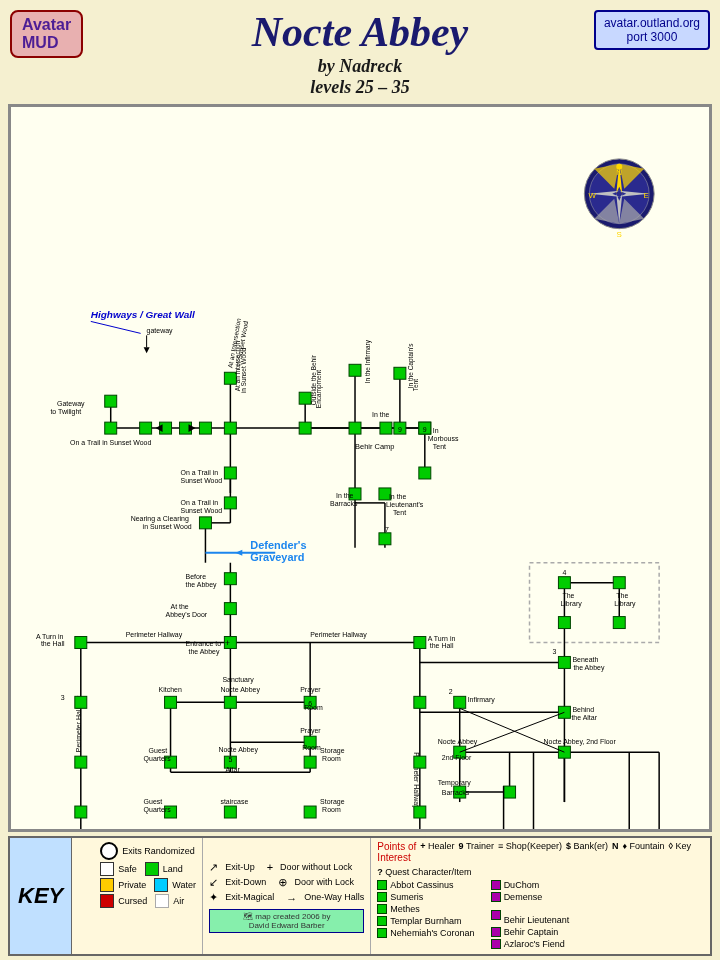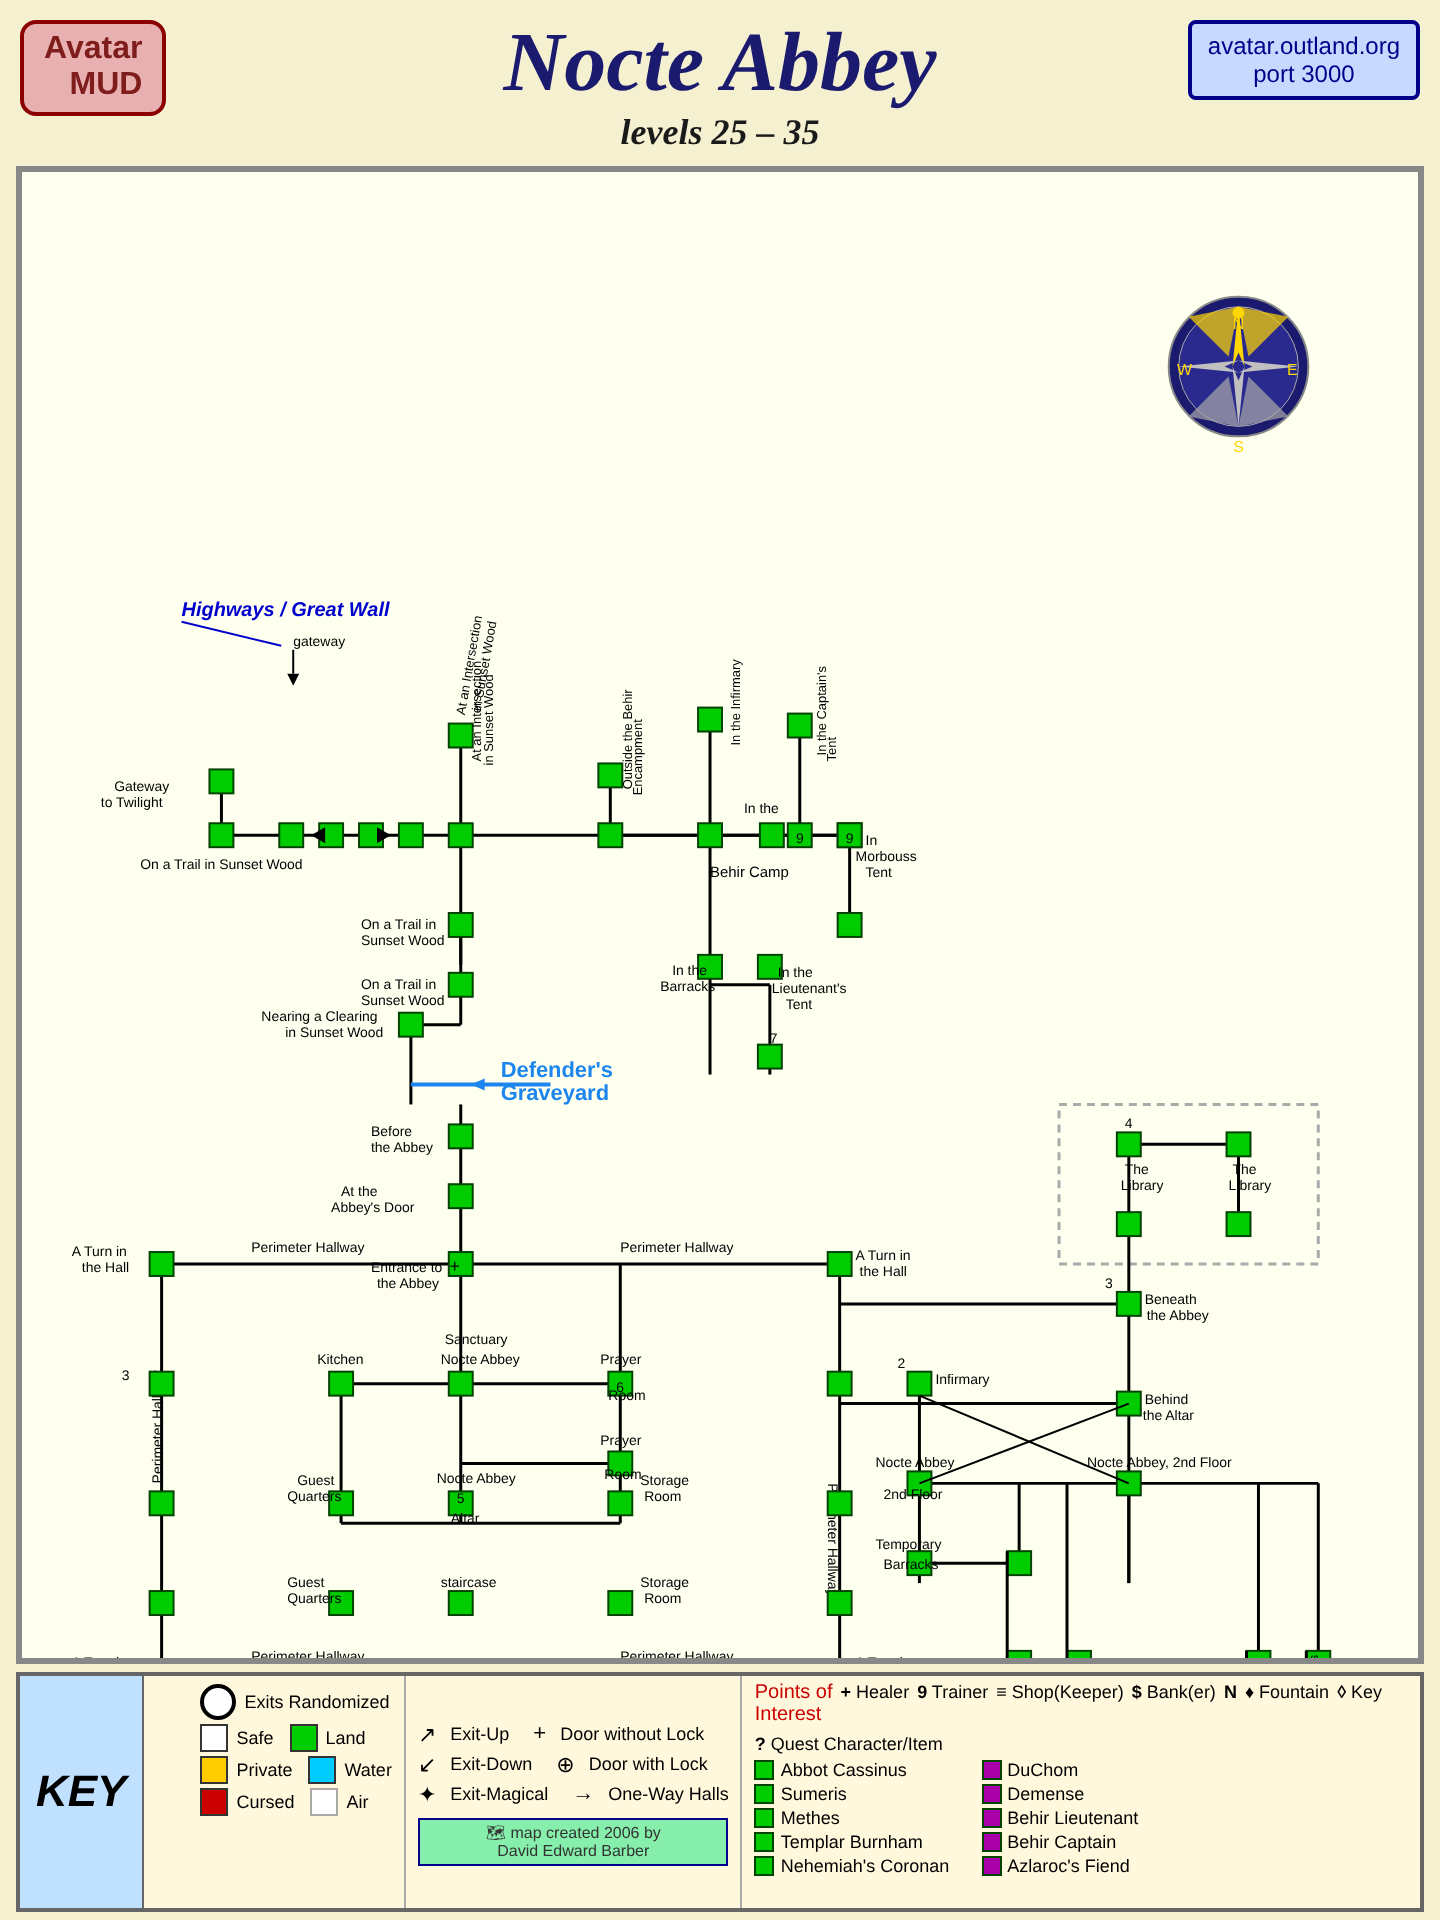--- a/index.html
+++ b/index.html
@@ -44,24 +44,24 @@
     }
 
     .avatar-mud-badge {
       position: absolute;
       left: 10px;
       top: 10px;
       background: #e8b0b0;
       border: 2px solid #8b0000;
       border-radius: 8px;
       padding: 4px 10px;
-      text-align: right;
+      text-align: left;
       font-size: 16px;
       font-weight: bold;
-      color: #7f1d1d;
+      color: #4c1d95;
     }
 
     .server-badge {
       position: absolute;
       right: 10px;
       top: 10px;
       background: #c8d8ff;
       border: 2px solid #00008b;
       border-radius: 4px;
       padding: 4px 8px;
@@ -187,20 +187,21 @@
 </head>
 <body>
 
 <div class="page-wrapper">
 
   <div class="header">
     <div class="avatar-mud-badge">
       <span>Avatar<br>MUD</span>
     </div>
     <div class="header-title">Nocte Abbey</div>
+    <div class="header-sub">by Nadreck</div>
     <div class="header-sub">levels 25 – 35</div>
     <div class="server-badge">
       <span>avatar.outland.org</span><br>
       <span>port 3000</span>
     </div>
   </div>
 
   <div class="map-area">
     <svg class="map-canvas" viewBox="0 0 700 670" xmlns="http://www.w3.org/2000/svg">
 
@@ -647,21 +648,21 @@
           <div class="poi-row">
               <div class="poi-dot poi-dot-purple"></div>
               <span style="font-size:9px;">DuChom</span>
             </div>
           <div class="poi-row">
               <div class="poi-dot poi-dot-purple"></div>
               <span style="font-size:9px;">Demense</span>
             </div>
           <div class="poi-row">
               <div class="poi-dot poi-dot-purple"></div>
-              <span style="font-size:9px;">Behir Lieutenant</span>
+              <span style="font-size:9px;margin-top:11px;">Behir Lieutenant</span>
             </div>
           <div class="poi-row">
               <div class="poi-dot poi-dot-purple"></div>
               <span style="font-size:9px;">Behir Captain</span>
             </div>
           <div class="poi-row">
               <div class="poi-dot poi-dot-purple"></div>
               <span style="font-size:9px;">Azlaroc's Fiend</span>
             </div>
         </div>

